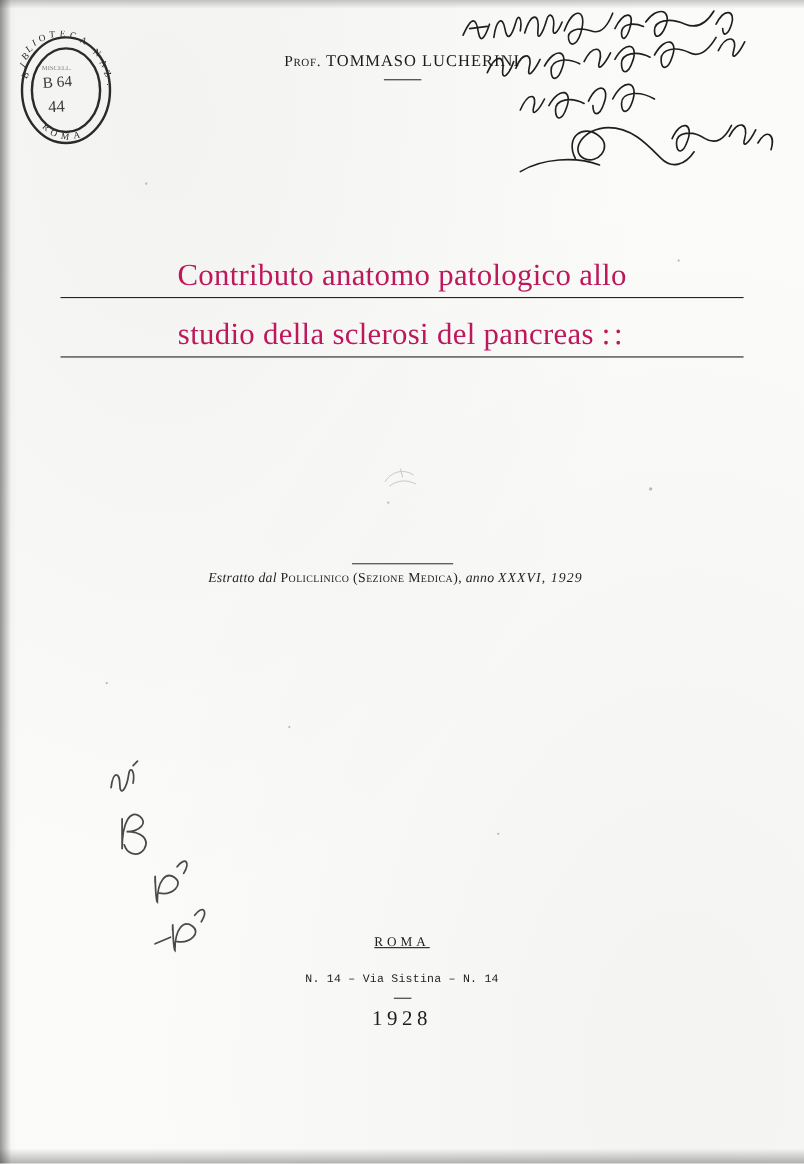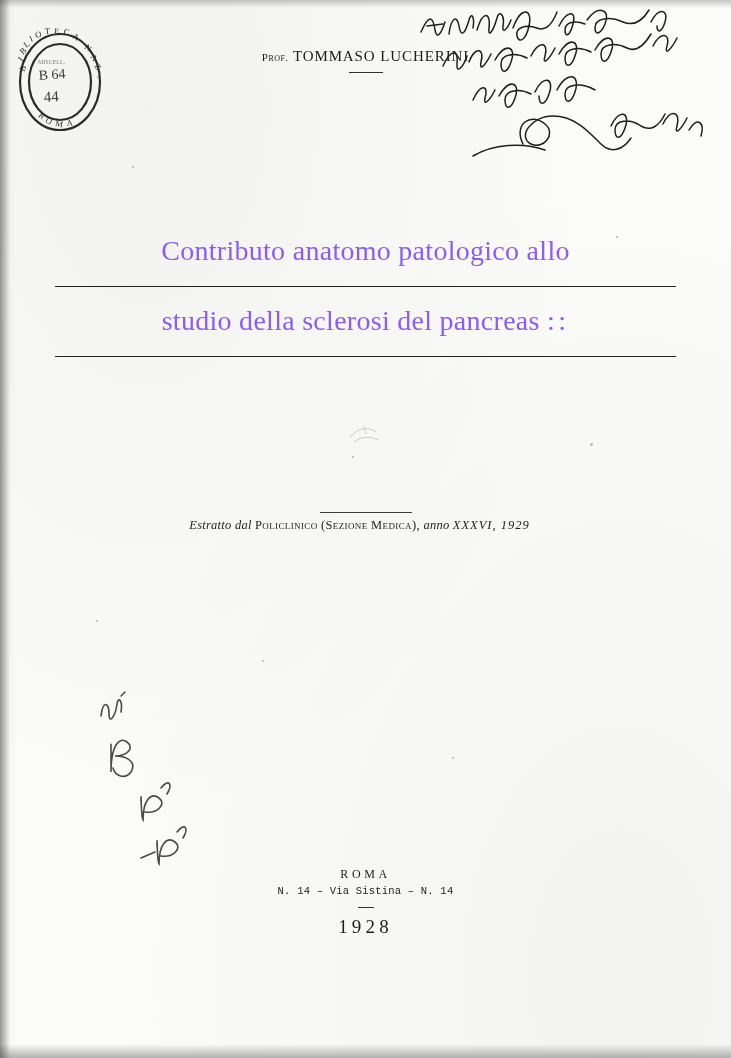--- a/index.html
+++ b/index.html
@@ -65,21 +65,21 @@
     left: 0;
     right: 0;
     top: 48px;
     text-align: center;
     font-variant: small-caps;
     letter-spacing: 0.06em;
     font-size: 15px;
     color: #1c1c1c;
   }
   .author-line .prof {
-    font-size: 11px;
+    font-size: 14px;
     letter-spacing: 0.04em;
   }
   .author-rule {
     position: absolute;
     top: 72px;
     left: 50%;
     transform: translateX(-50%);
     width: 34px;
     height: 1px;
     background: #303030;
@@ -99,23 +99,23 @@
   
   .title-block {
     position: absolute;
     left: 55px;
     right: 55px;
     top: 235px;
   }
   .title-line {
     font-size: 28px;
     letter-spacing: 0.01em;
-    color: #8b5cf6;
+    color: #be185d;
     text-align: center;
-    padding-bottom: 19px;
+    padding-bottom: 3px;
     margin-bottom: 18px;
     border-bottom: 1.5px solid #222;
     white-space: nowrap;
   }
   .title-line.second {
     margin-bottom: 0;
   }
   .title-line .dots {
     letter-spacing: 0.12em;
   }
@@ -178,21 +178,22 @@
     left: 0;
     right: 0;
     bottom: 120px;
     text-align: center;
     color: #1d1d1d;
   }
   .imprint .city {
     font-size: 12px;
     font-variant: small-caps;
     letter-spacing: 0.30em;
-    margin-bottom: 3px;
+    margin-bottom: 21px;
+    text-decoration: underline;
   }
   .imprint .publisher {
     font-size: 10.5px;
     font-variant: small-caps;
     letter-spacing: 0.035em;
     margin-bottom: 2px;
   }
   .imprint .address {
     font-size: 10.5px;
     letter-spacing: 0.02em;

